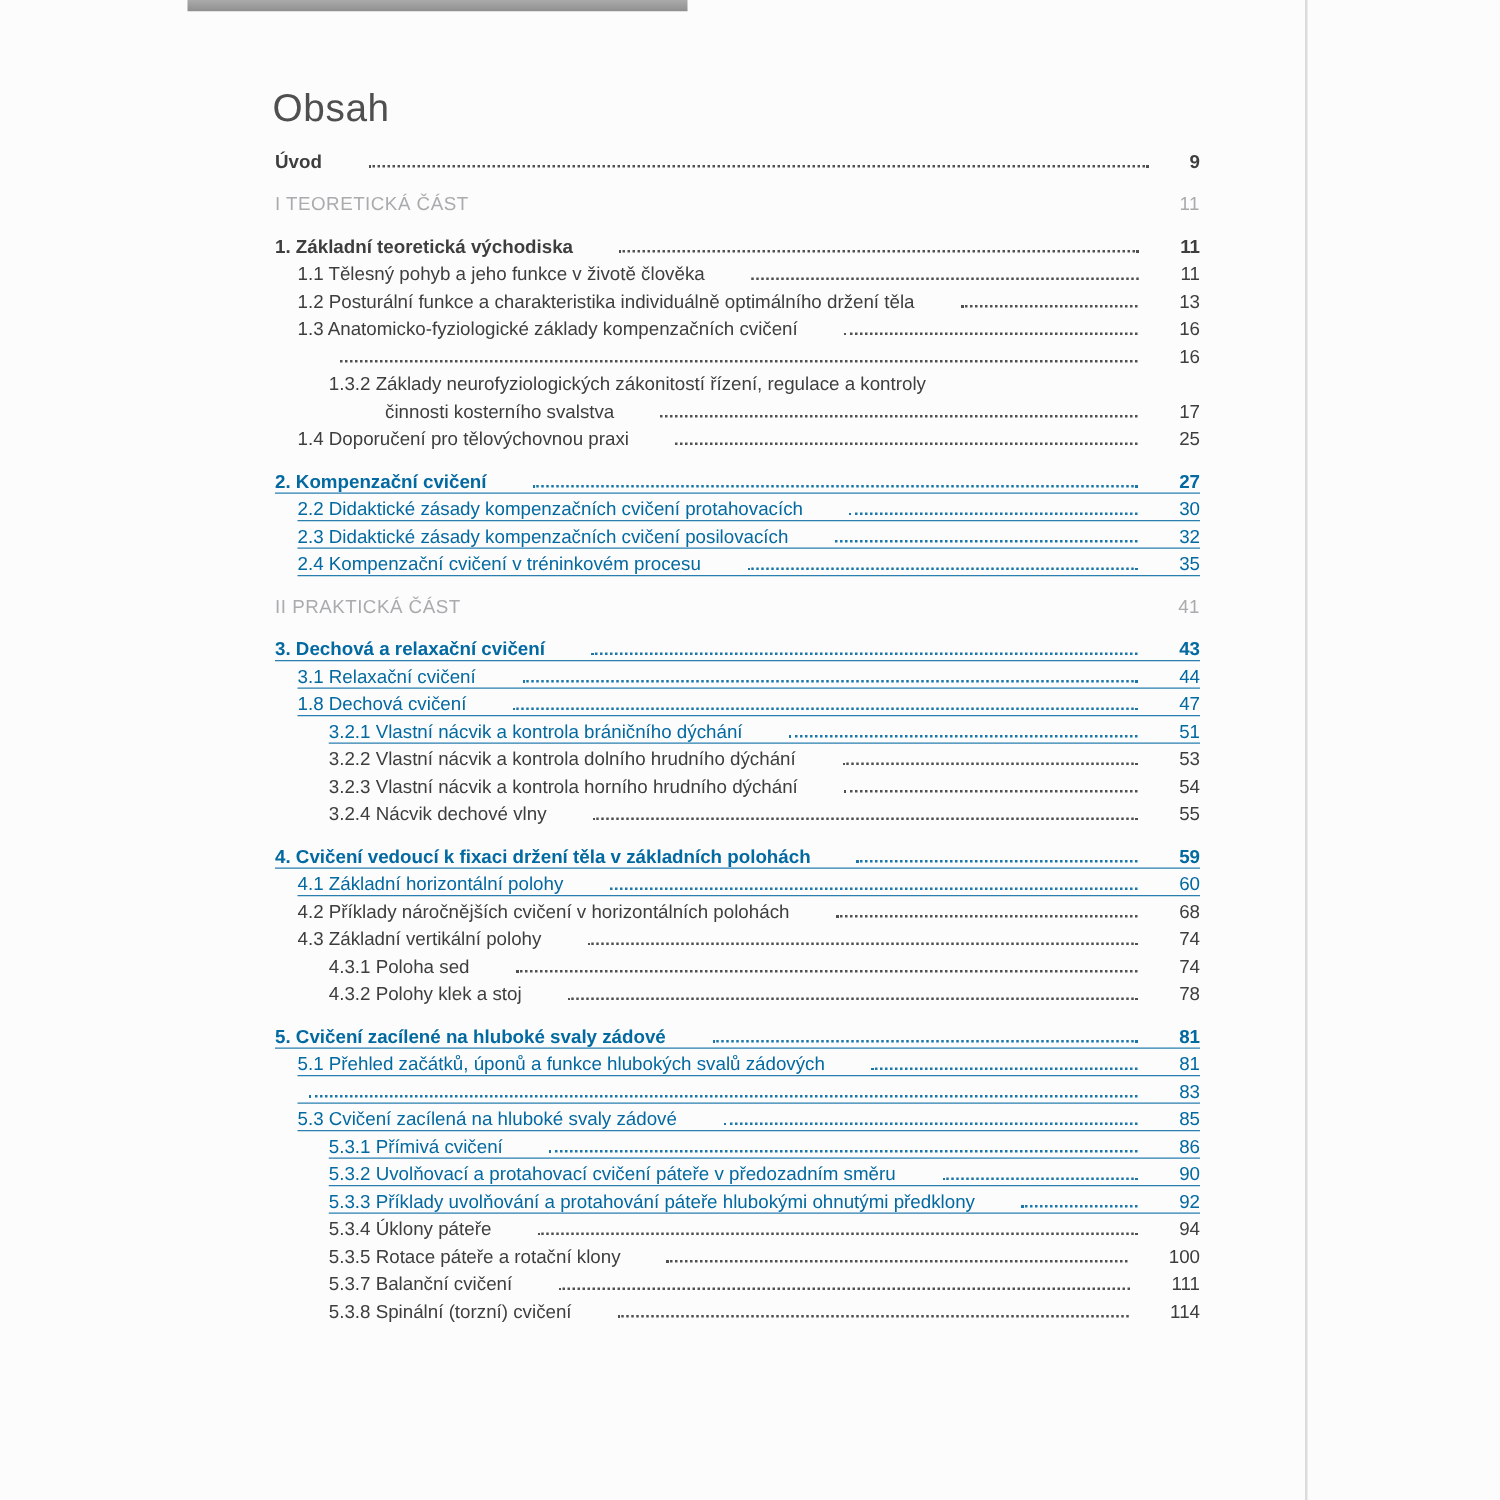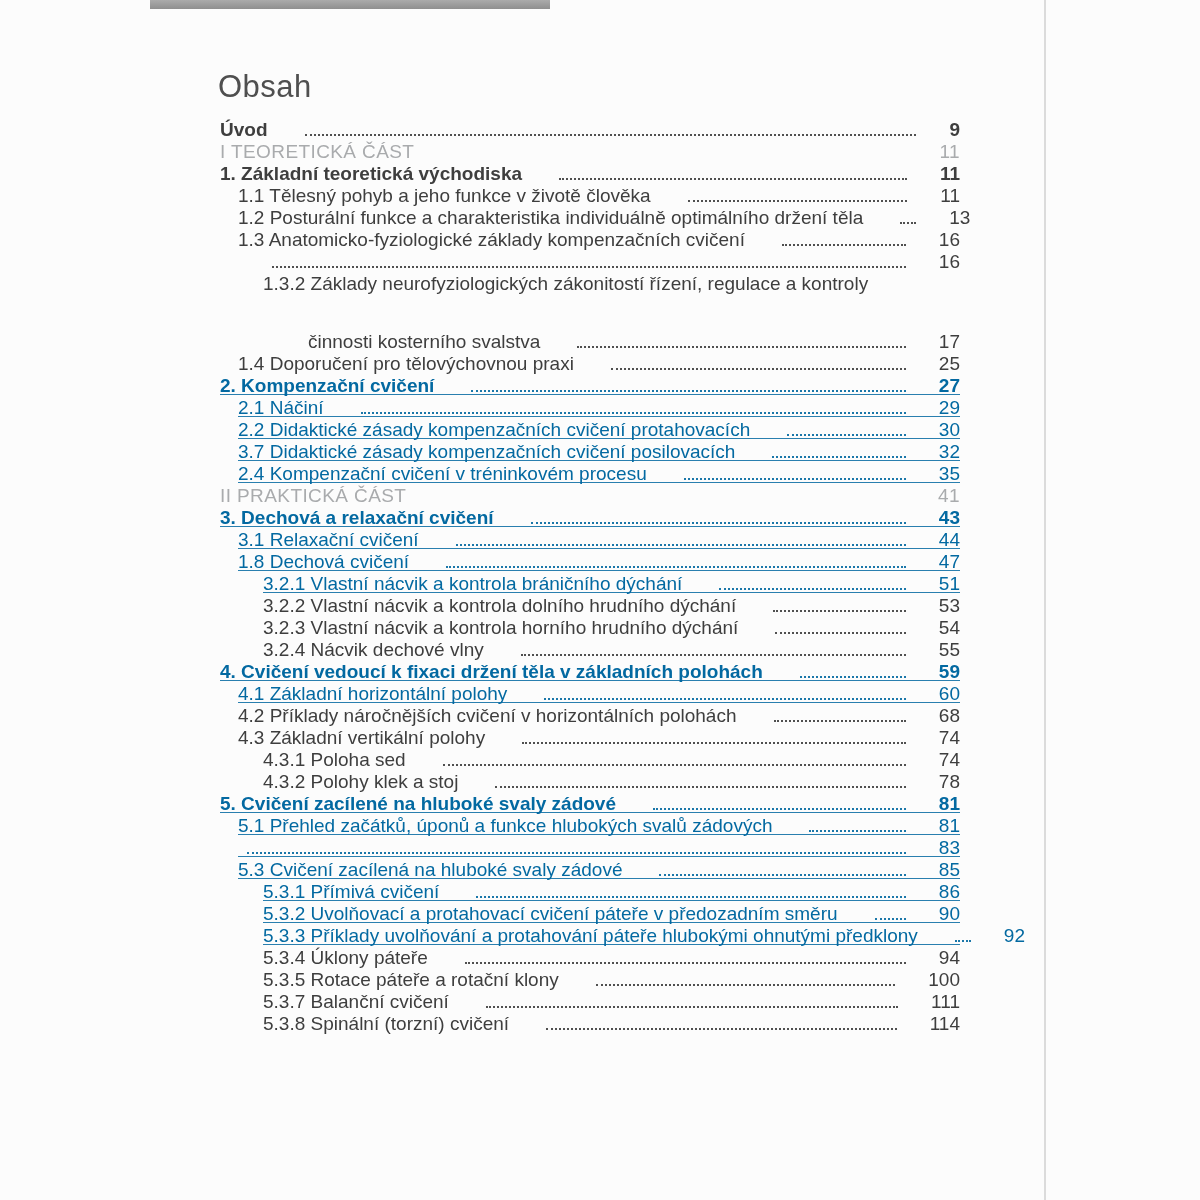--- a/index.html
+++ b/index.html
@@ -25,30 +25,30 @@
     font-size: 31px; letter-spacing: 0.5px;
     color: #4f4f4f; font-weight: 400;
   }
 
   .toc {
     position: absolute; left: 220px; top: 119px; width: 740px;
   }
   .row {
     display: flex; align-items: baseline;
     height: 22px; line-height: 22px;
-    font-size: 19px;
+    font-size: 15px;
     position: relative;
     color: #3e3e3e;
     box-sizing: border-box;
     gap: 28px;
   }
-  .row.gap { margin-top: 0; justify-content: space-between; }
+  .row.gap { margin-top: 12px; justify-content: space-between; }
   .ind1 { padding-left: 18px; }
   .ind2 { padding-left: 43px; }
-  .ind3 { padding-left: 88px; margin-top: 36px; }
+  .ind3 { padding-left: 88px; }
   .bold { font-weight: bold; }
   .c-dark { color: #3e3e3e; }
   .c-link { color: #0369a1; }
   .c-section { color: #a9abad; letter-spacing: 0.4px; }
   .c-link::after {
     content: ""; position: absolute; left: 0; right: 0; bottom: 2px;
     border-bottom: 1px solid currentColor; opacity: 0.85;
   }
   .c-link.ind1::after { left: 18px; }
   .c-link.ind2::after { left: 43px; }
@@ -120,31 +120,26 @@
     <span class="label">1.4 Doporučení pro tělovýchovnou praxi</span>
     <span class="dots"></span>
     <span class="pagenum">25</span>
   </div>
       <div class="row ind0 c-link bold gap">
     <span class="label">2. Kompenzační cvičení</span>
     <span class="dots"></span>
     <span class="pagenum">27</span>
   </div>
       <div class="row ind1 c-link">
-    <span class="label">2.1 Náčiní</span>
-    <span class="dots"></span>
-    <span class="pagenum">29</span>
-  </div>
-      <div class="row ind1 c-link">
     <span class="label">2.2 Didaktické zásady kompenzačních cvičení protahovacích</span>
     <span class="dots"></span>
     <span class="pagenum">30</span>
   </div>
       <div class="row ind1 c-link">
-    <span class="label">3.7 Didaktické zásady kompenzačních cvičení posilovacích</span>
+    <span class="label">2.3 Didaktické zásady kompenzačních cvičení posilovacích</span>
     <span class="dots"></span>
     <span class="pagenum">32</span>
   </div>
       <div class="row ind1 c-link">
     <span class="label">2.4 Kompenzační cvičení v tréninkovém procesu</span>
     <span class="dots"></span>
     <span class="pagenum">35</span>
   </div>
       <div class="row ind0 c-section gap">
     <span class="label">II PRAKTICKÁ ČÁST</span>

